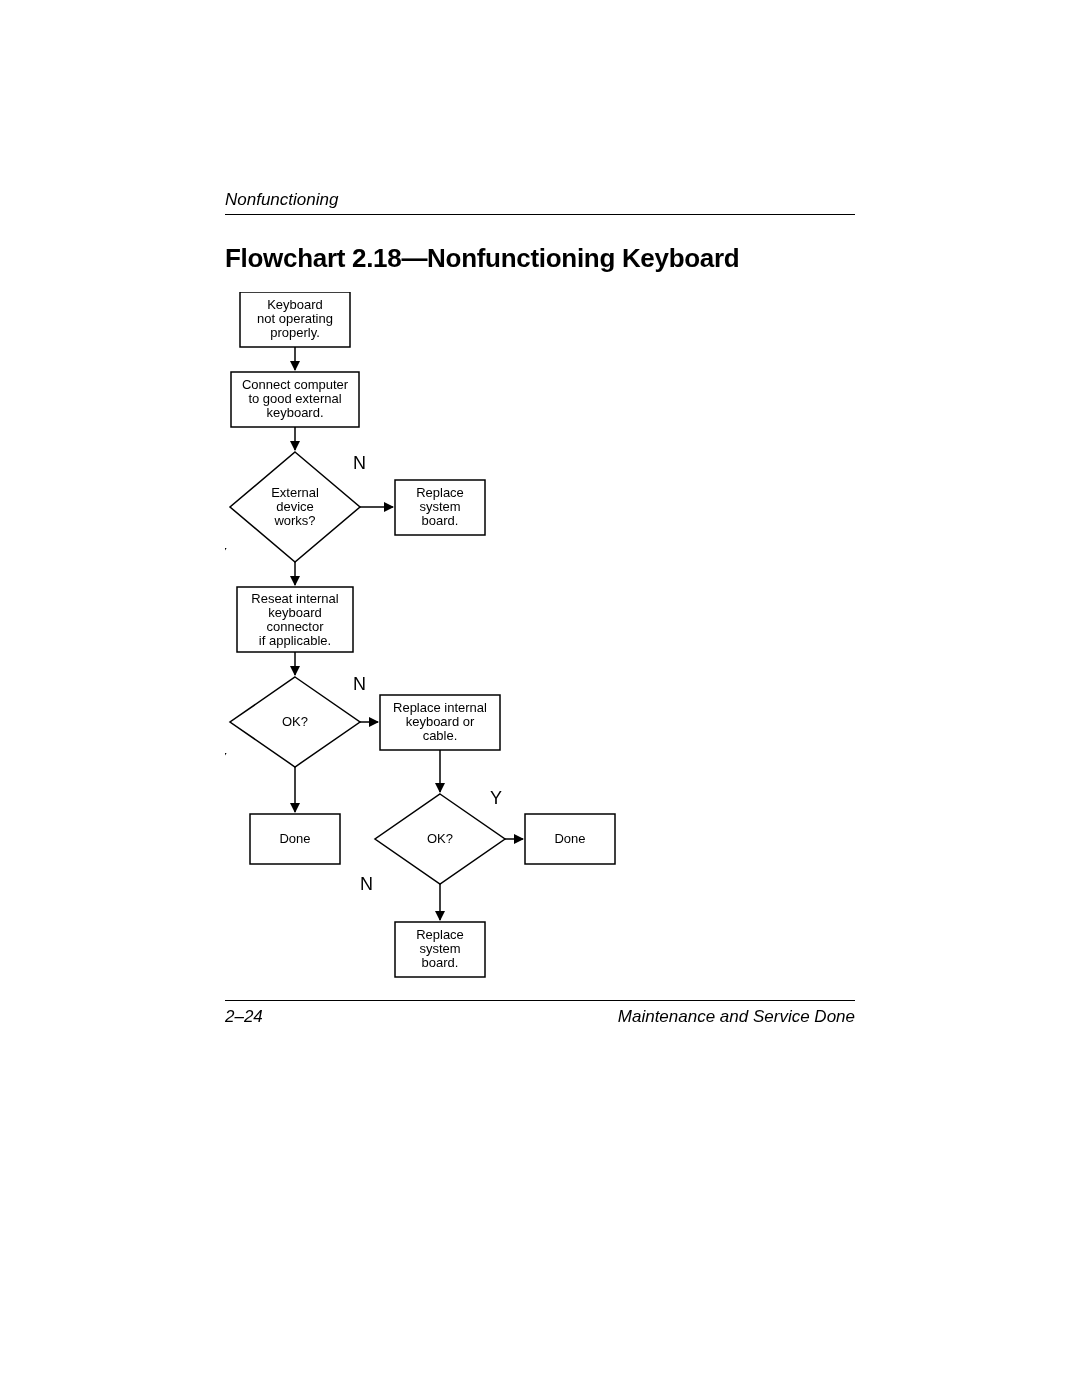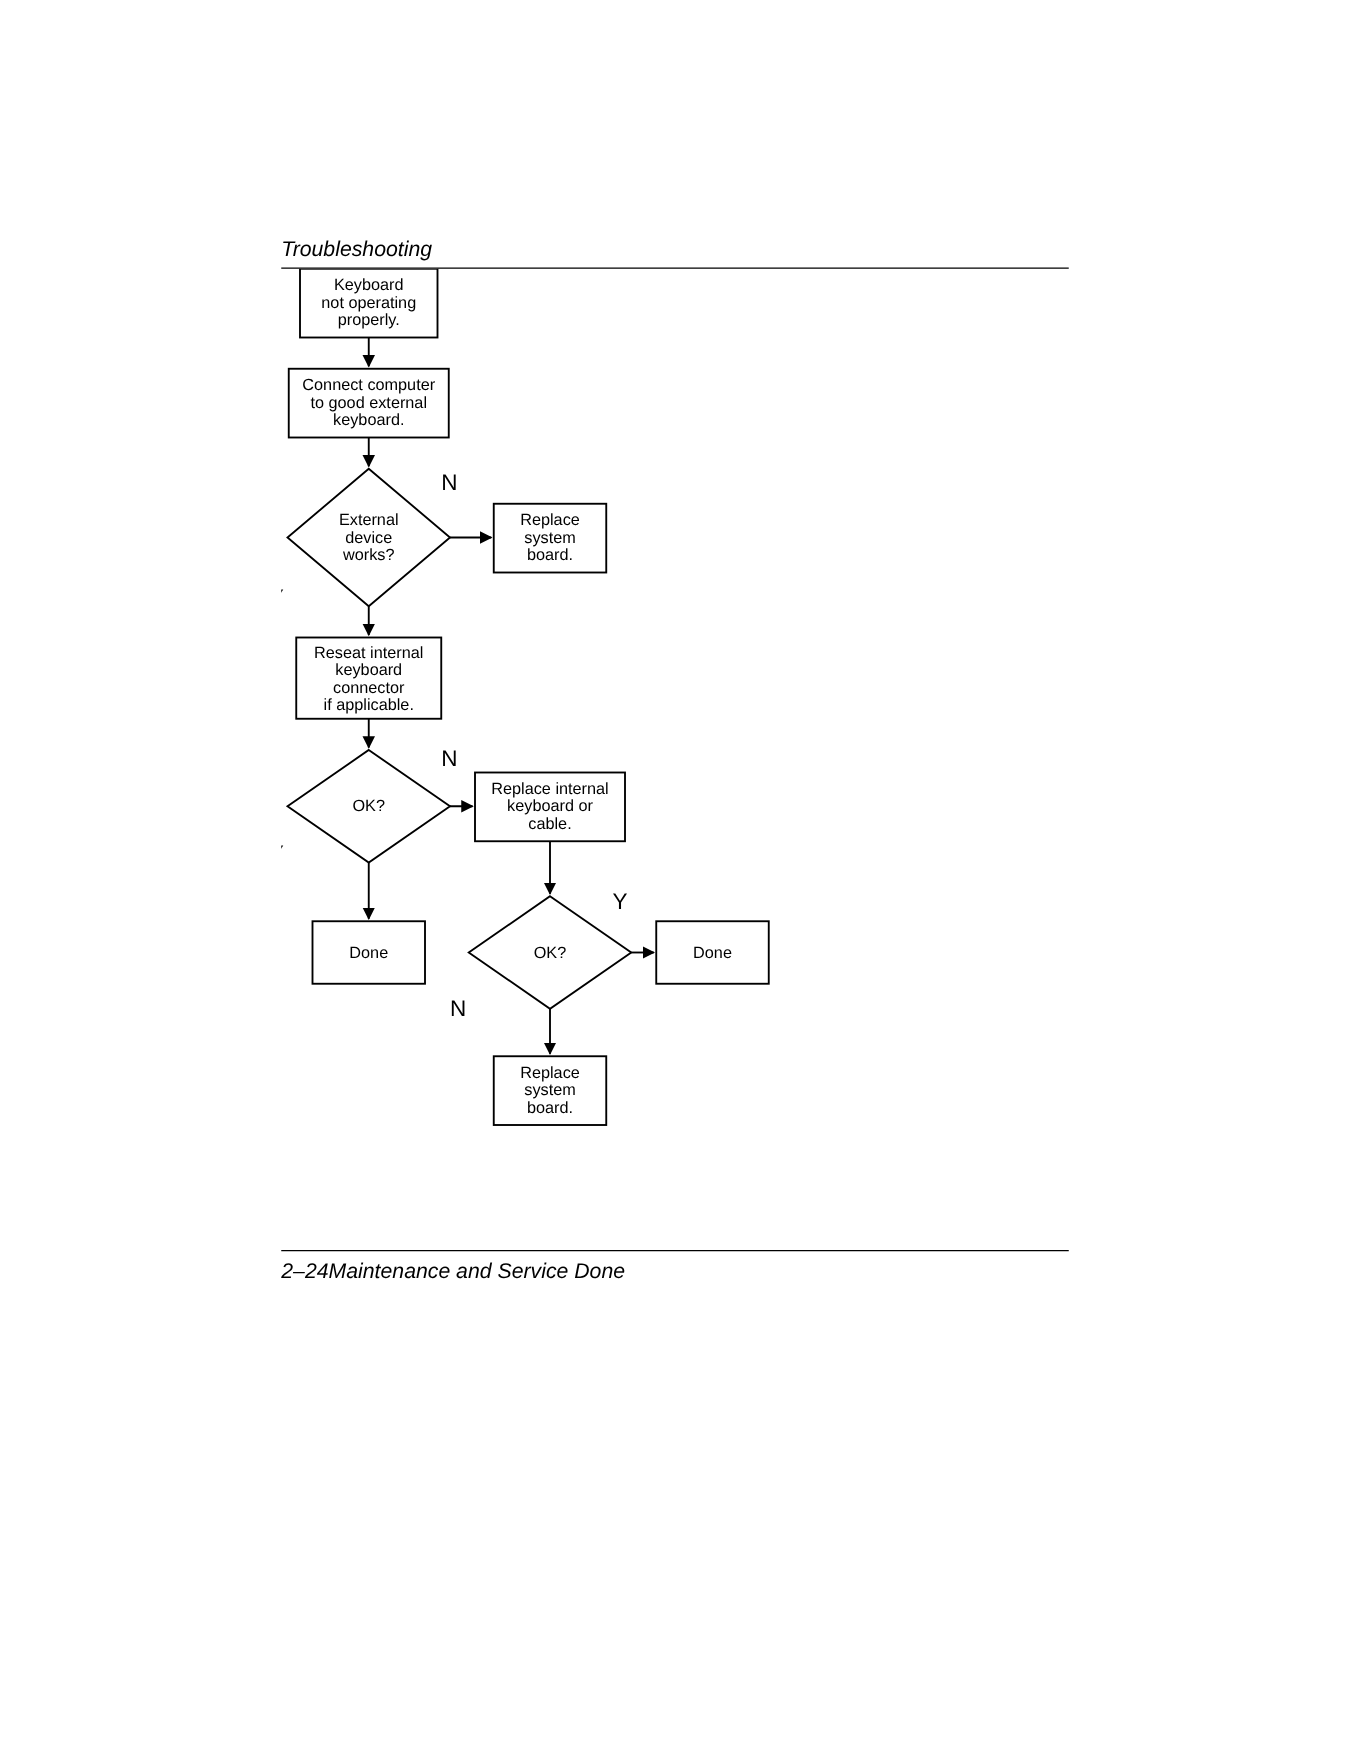--- a/index.html
+++ b/index.html
@@ -40,36 +40,37 @@
     letter-spacing: -0.3px;
   }
   .footer {
     position: absolute;
     left: 225px;
     width: 630px;
     top: 1000px;
   }
   .footer-row {
     display: flex;
-    justify-content: flex-start;
+    justify-content: space-between;
     font-style: italic;
     font-size: 17px;
     margin-top: 6px;
   }
   svg text {
     font-family: Arial, Helvetica, sans-serif;
   }
 </style>
 </head>
 <body>
 
 <div class="page">
   <div class="content">
-    <div class="header-text">Troubleshooting</div>
+    <div class="header-text">Nonfunctioning</div>
     <hr class="hr">
+    <div class="title">Flowchart 2.18—Nonfunctioning Keyboard</div>
 
     <svg width="630" height="740" viewBox="0 0 630 740">
       <defs>
         <marker id="arrow" markerWidth="12" markerHeight="12" refX="9" refY="5" orient="auto" markerUnits="userSpaceOnUse">
           <path d="M0,0 L10,5 L0,10 Z" fill="#000"></path>
         </marker>
       </defs>
 
       <g>
         <rect x="15" y="0" width="110" height="55" fill="#fff" stroke="#000" stroke-width="1.5"></rect>

